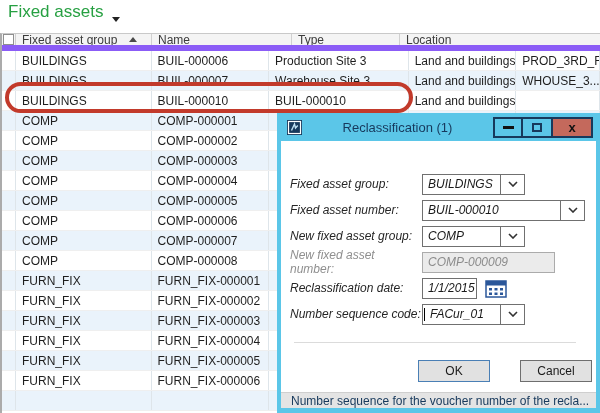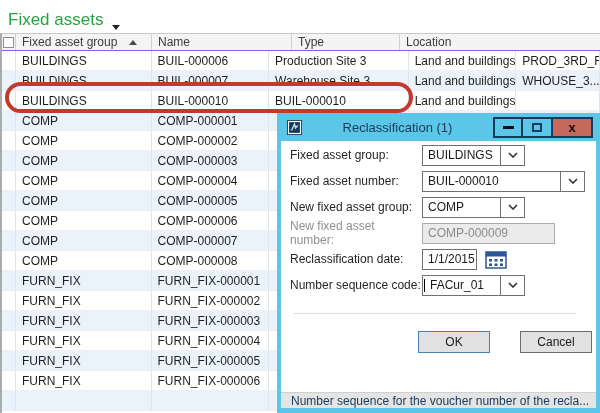--- a/index.html
+++ b/index.html
@@ -1,27 +1,27 @@
 <!DOCTYPE html>
 <html><head>
 <meta charset="utf-8">
 <style>
   * { box-sizing: border-box; margin: 0; padding: 0; }
   html,body { width:600px; height:413px; overflow:hidden; }
   body { font-family:"Liberation Sans","DejaVu Sans",sans-serif; background:#fff; position:relative; }
 
   
-  .page-title-bar { position:absolute; left:8px; top:10px; display:flex; align-items:flex-end; gap:9px; cursor:default; }
+  .page-title-bar { position:absolute; left:8px; top:2px; display:flex; align-items:flex-end; gap:9px; cursor:default; }
   .page-title { font-size:17px; color:#27A042; }
   .caret-down { width:0; height:0; border-left:4px solid transparent; border-right:4px solid transparent; border-top:5px solid #222; margin-top:3px; }
 
   
   .grid { position:absolute; left:0; top:33px; width:600px; bottom:0;
           border-top:1px solid #C9C9C9; border-left:2px solid #ABABAB; font-size:12px; color:#1E1E1E; }
-  .grid-header { display:flex; height:17px; background:#F4F4F4; border-bottom:1px solid #8b5cf6; color:#3C3C3C; }
+  .grid-header { display:flex; height:17px; background:#F4F4F4; border-bottom:6px solid #8b5cf6; color:#3C3C3C; }
   .hcell { display:flex; align-items:center; padding-left:6px; border-right:1px solid #D0D0D0; overflow:hidden; white-space:nowrap; }
   .c0 { width:14px; padding-left:1px; }
   .c1 { width:136px; } .c2 { width:118px; } .c3 { width:140px; } .c4 { width:108px; } .c5 { width:84px; border-right:none; }
   .checkbox { width:11px; height:11px; background:#fff; border:1px solid #8F8F8F; }
   .sort-asc { width:0; height:0; border-left:4px solid transparent; border-right:4px solid transparent; border-bottom:5px solid #4A4A4A; margin-left:auto; margin-right:14px; }
   .grid-body .row { display:flex; height:20px; border-bottom:1px solid #EFEFEF; background:#fff; }
   .grid-body .row:nth-child(even) { background:#EAF3FB; }
   .cell { display:flex; align-items:center; padding-left:6px; border-right:1px solid #DEE5EA; overflow:hidden; white-space:nowrap; }
 
   
@@ -37,21 +37,21 @@
   .dialog-title { flex:1; text-align:center; font-size:13px; color:#17395C; }
   .win-btns { display:flex; margin-right:3px; }
   .win-btn { height:21px; border:2px solid #17395C; display:flex; align-items:center; justify-content:center; cursor:default; }
   .btn-min, .btn-max { width:30px; background:#5BC6E8; }
   .btn-max { border-left:none; }
   .btn-close { width:40px; background:#C4695C; border-left:none; font-size:13px; font-weight:bold; color:#111; }
   .min-glyph { width:11px; height:3px; background:#111; }
   .max-glyph { width:10px; height:9px; border:2px solid #17395C; }
 
   .dialog-body { flex:1; display:flex; flex-direction:column; background:#fff; }
-  .fields { padding-top:1px; }
+  .fields { padding-top:30px;font-style:italic; }
   .field-row { display:flex; align-items:center; height:26px; padding-left:9px; }
   .field-label { width:132px; font-size:12px; color:#262626; }
   .field-row.disabled .field-label { color:#8F8F8F; }
   .box { height:21px; border:1px solid #707070; background:#fff; display:flex; align-items:center; font-size:12px; color:#1A1A1A; }
   .box .val { padding-left:5px; flex:1; white-space:nowrap; overflow:hidden; }
   .dd-btn { width:24px; align-self:stretch; border-left:1px solid #707070; display:flex; align-items:center; justify-content:center; flex:none; }
   .w-std { width:103px; } .w-wide { width:163px; } .w-dis { width:133px; } .w-date { width:55px; }
   .box.disabled { background:#EBEBEB; border-color:#ABABAB; color:#8C8C8C; }
   .caret-line { width:1px; height:13px; background:#000; margin-left:1px; flex:none; }
   .cal-btn { margin-left:7px; width:24px; height:20px; display:flex; align-items:center; justify-content:center; }

